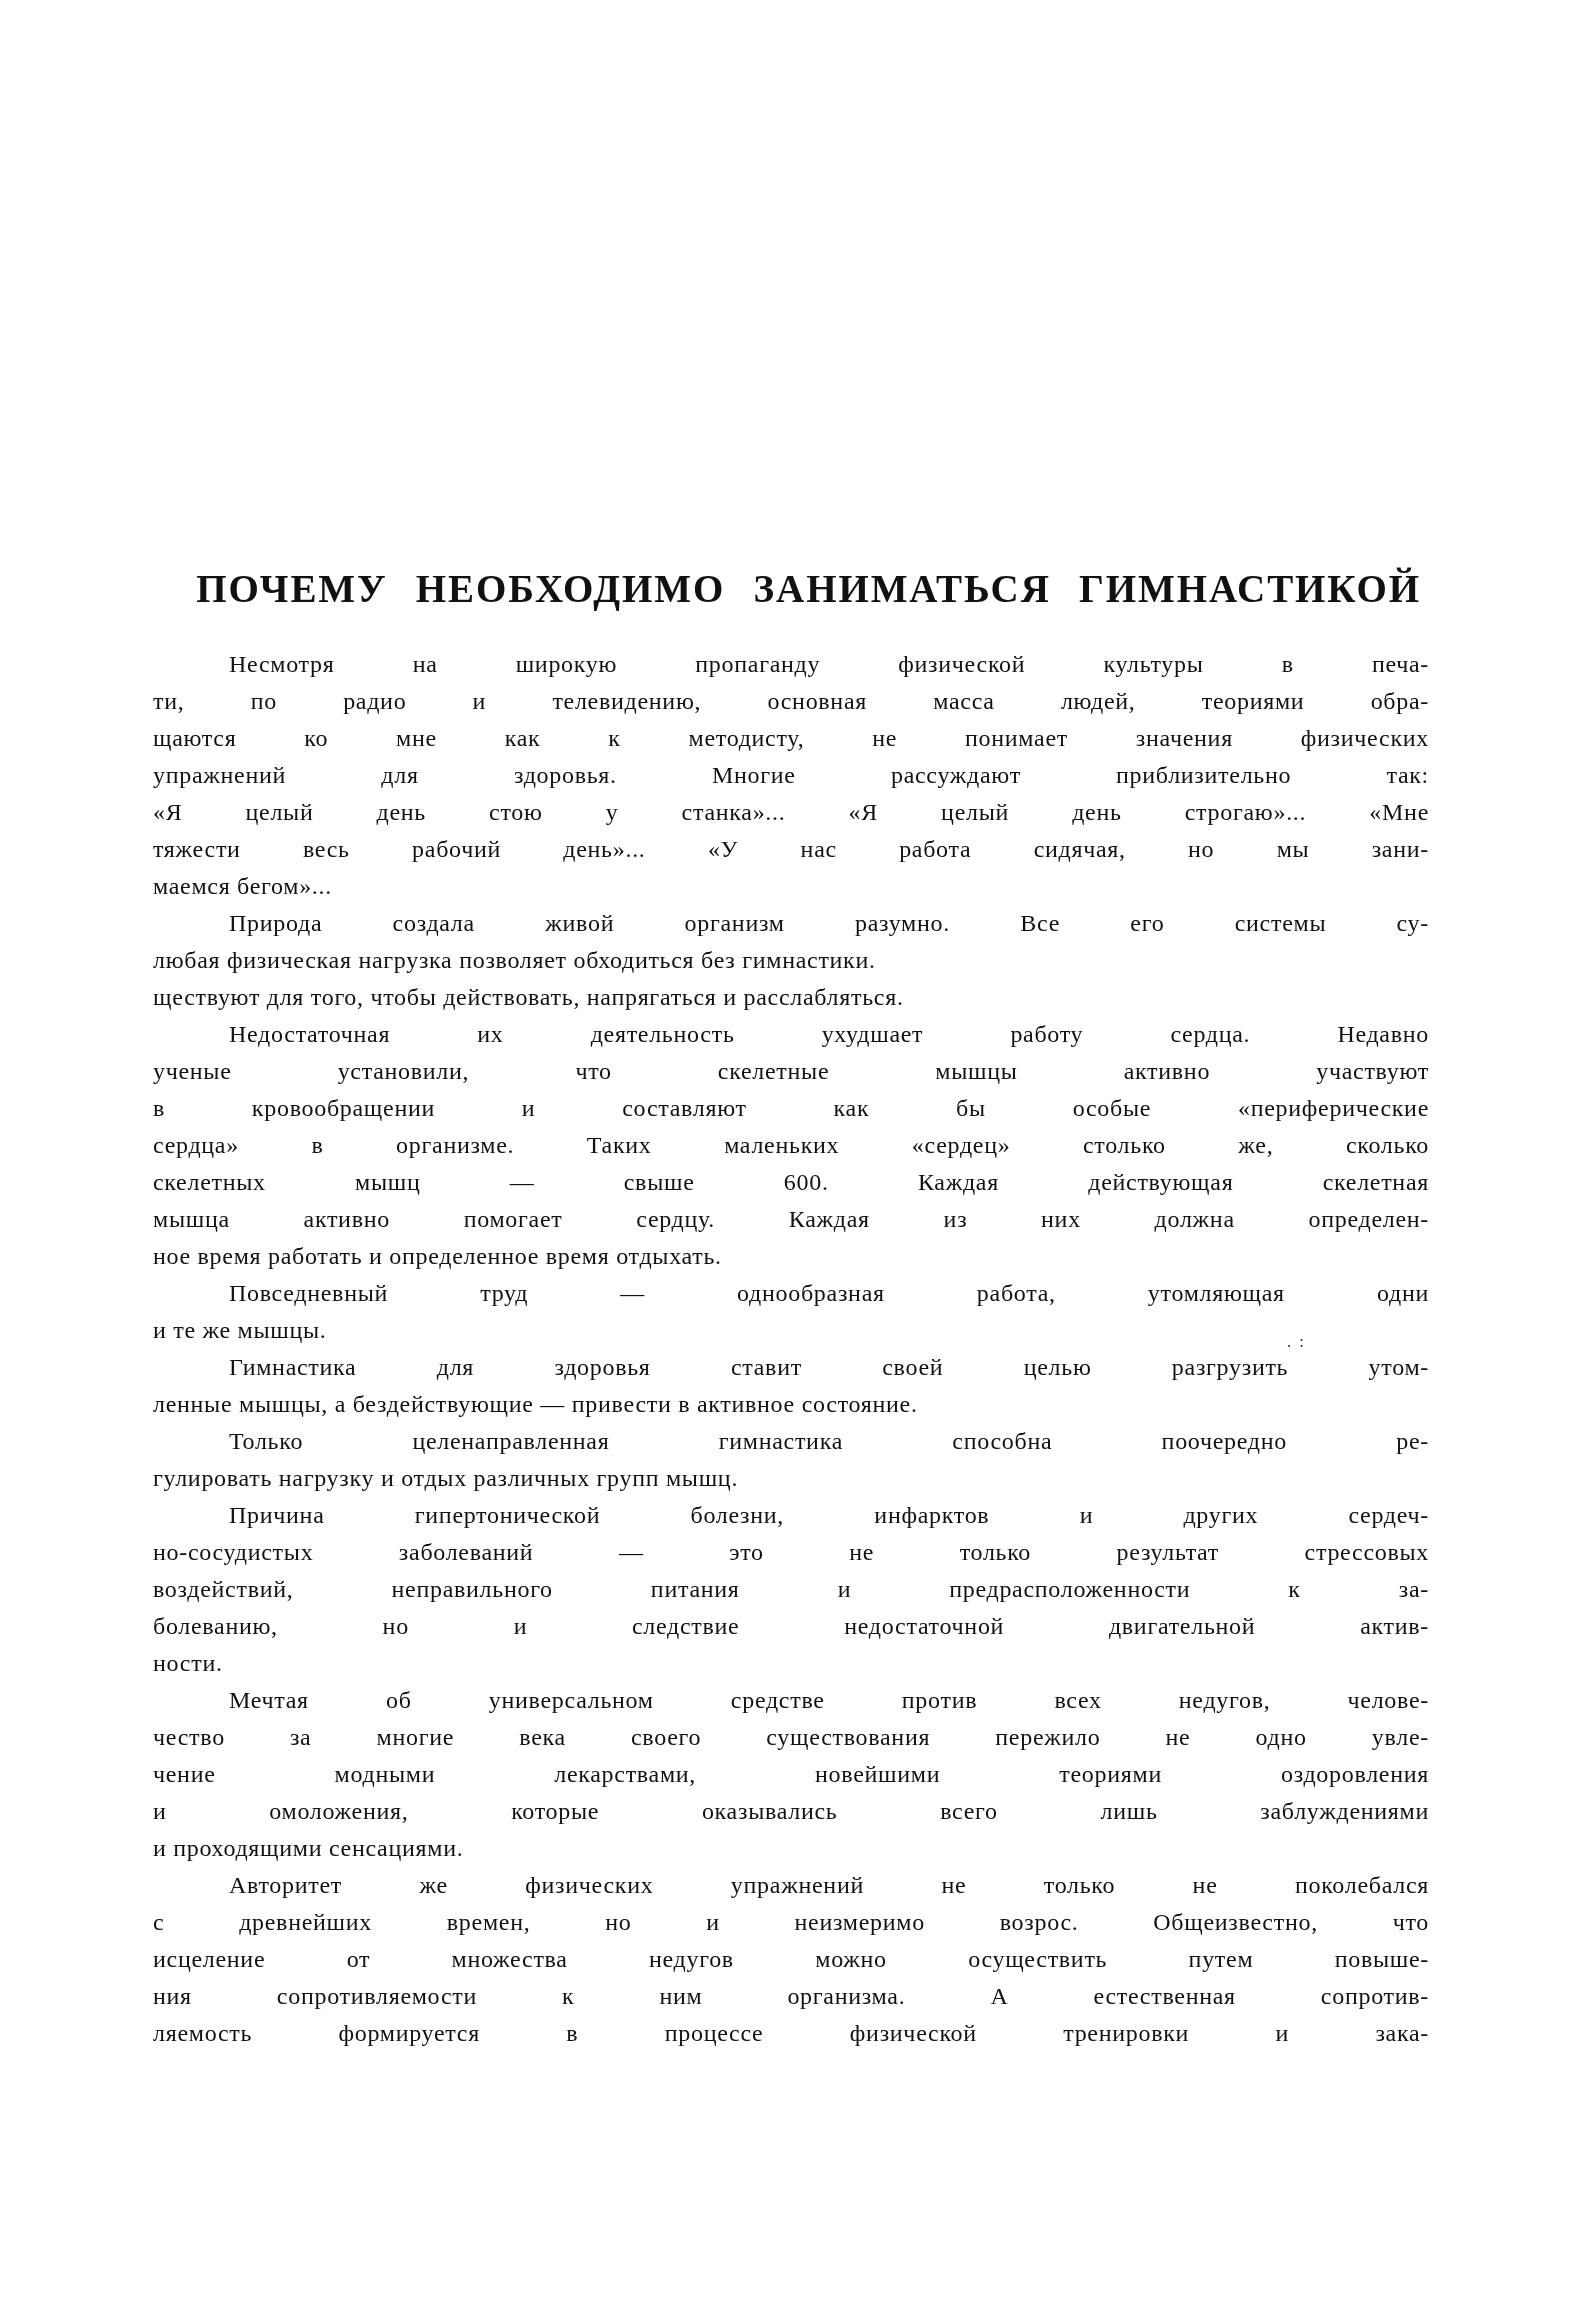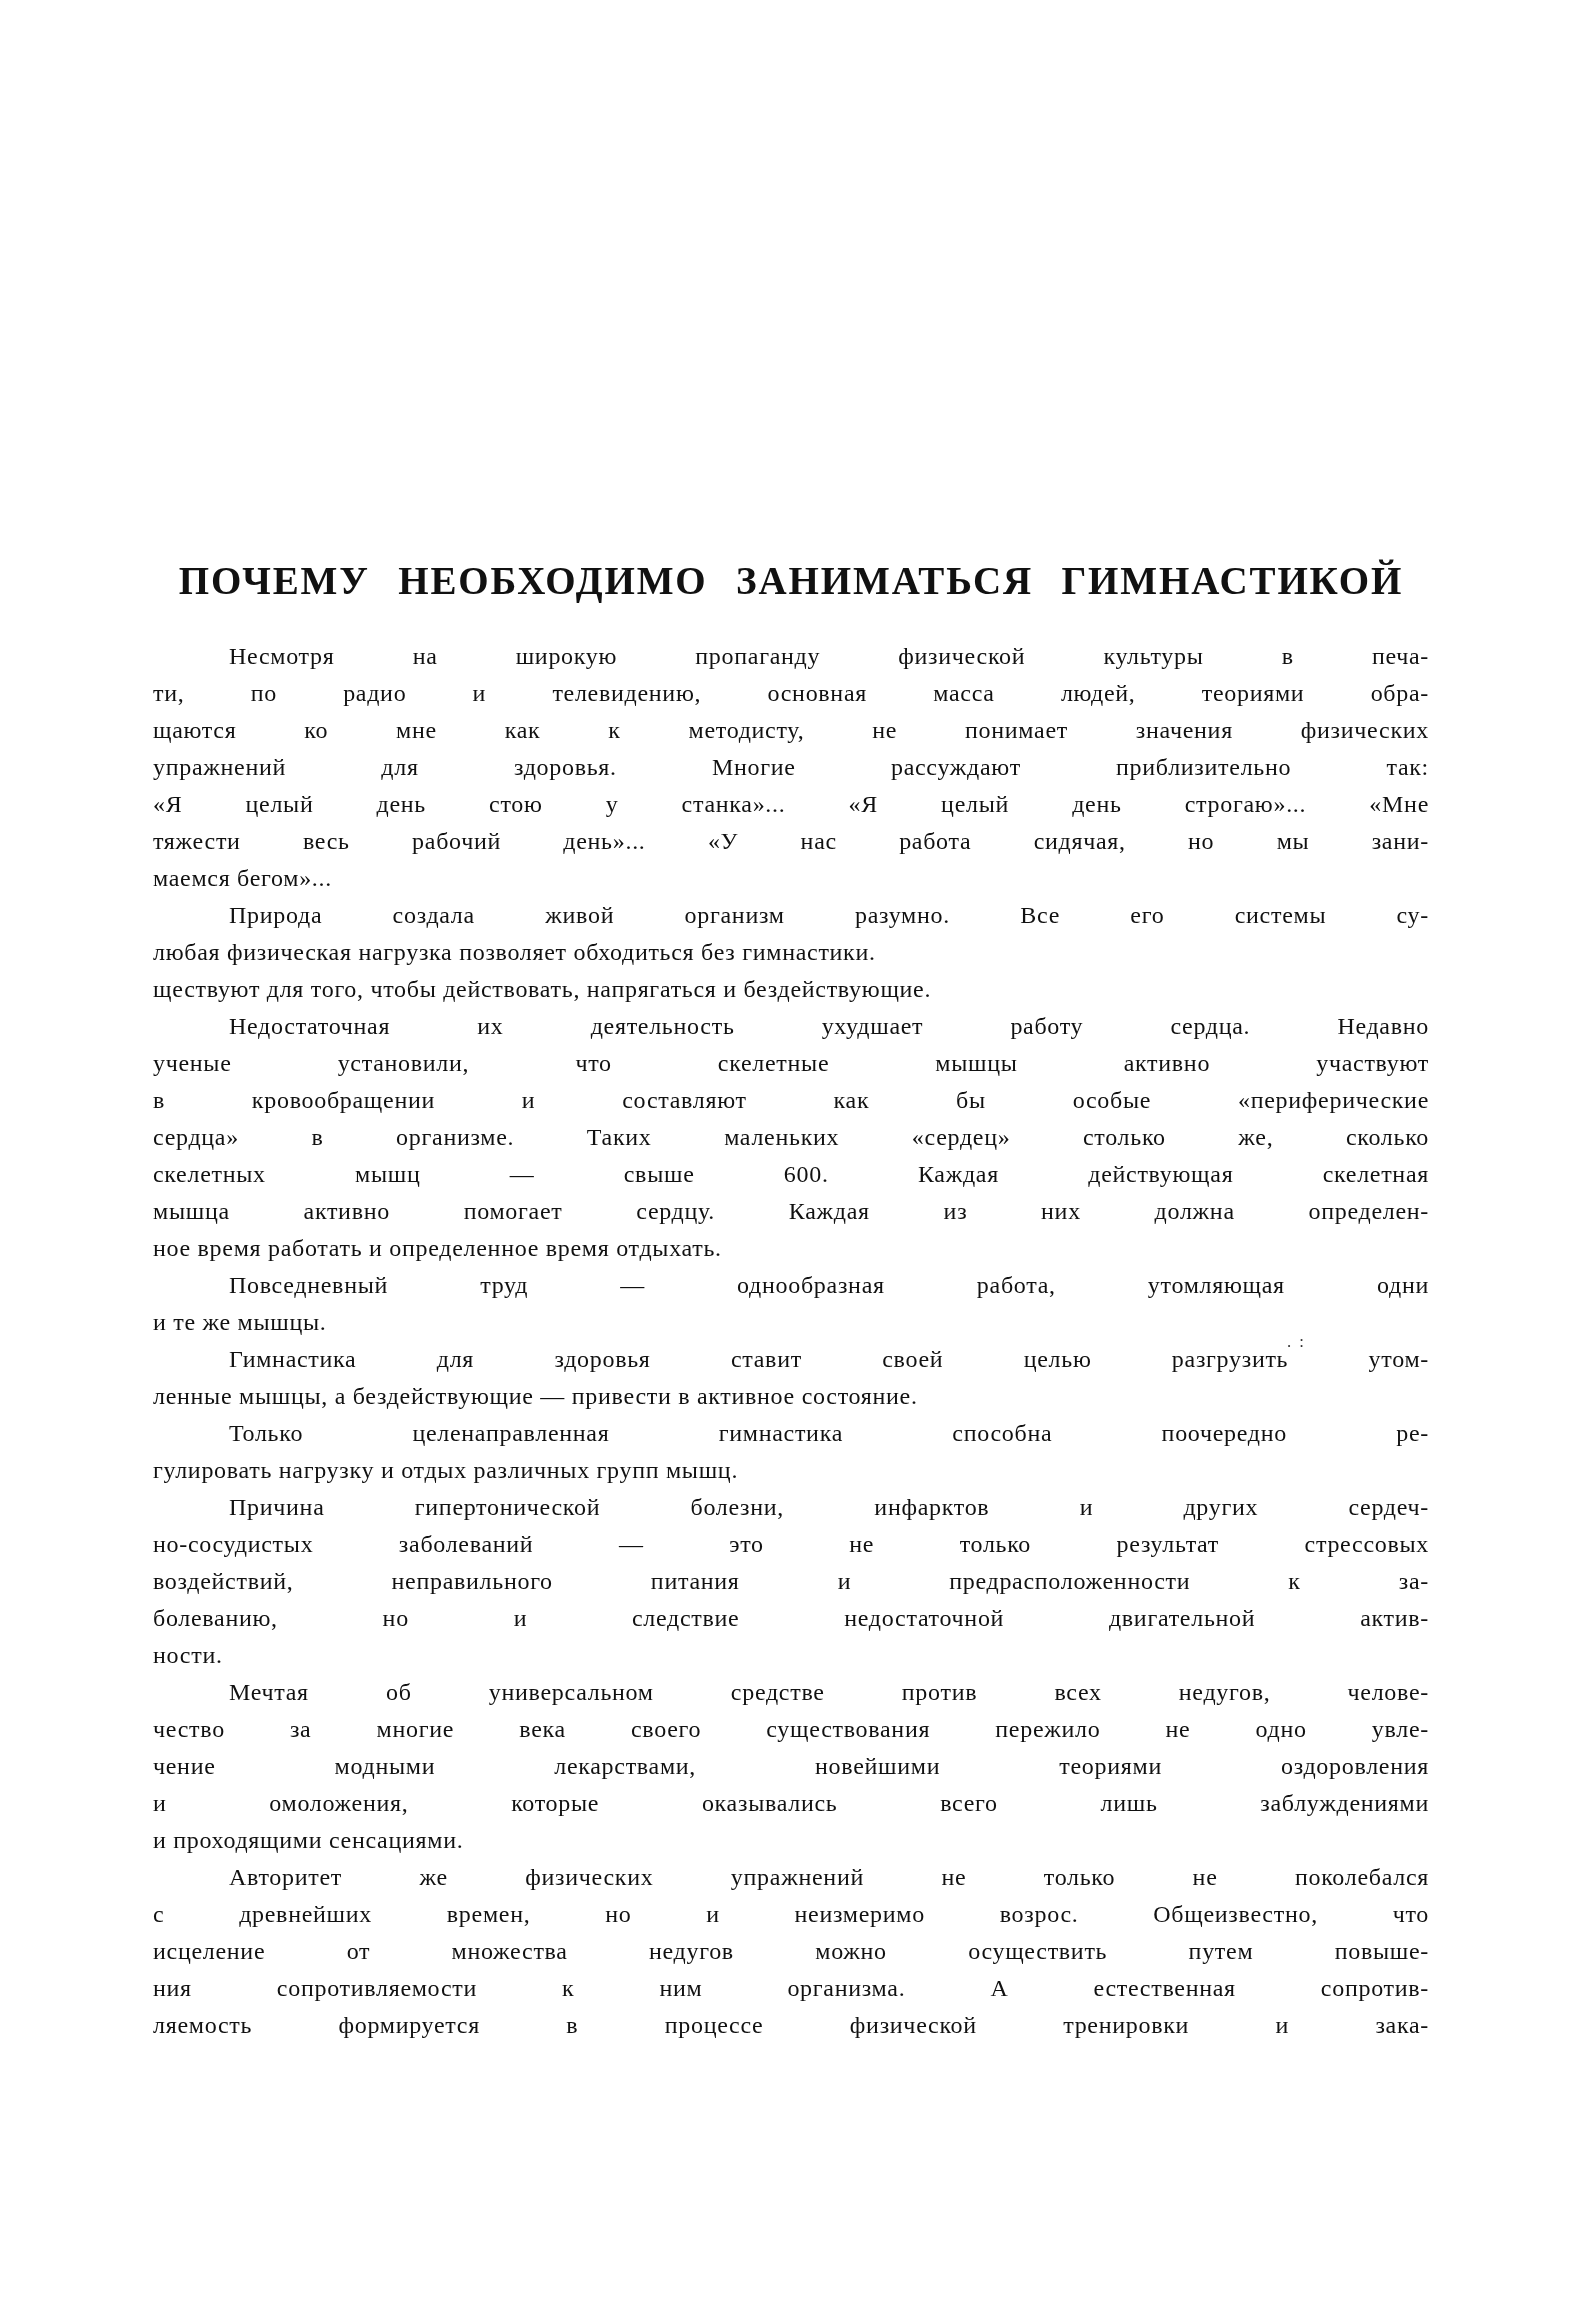--- a/index.html
+++ b/index.html
@@ -12,25 +12,25 @@
     width: 1589px;
     height: 2299px;
     box-sizing: border-box;
     background: #ffffff;
     color: #111111;
     font-family: "Liberation Serif", "DejaVu Serif", serif;
     overflow: hidden;
     padding: 558px 160px 0 153px;
   }
   .chapter-title {
-    margin: 0;
+    margin: 8px;
     font-size: 39px;
     line-height: 45px;
     font-weight: bold;
-    text-align: center;
+    text-align: right;
     letter-spacing: 1.9px;
     word-spacing: 16.7px;
     white-space: nowrap;
   }
   .text-block {
     margin-top: 35px;
   }
   .line {
     height: 37px;
     line-height: 37px;
@@ -65,21 +65,21 @@
   <div class="text-block">
       <div class="line first">Несмотря на широкую пропаганду физической культуры в печа-</div>
       <div class="line">ти, по радио и телевидению, основная масса людей, теориями обра-</div>
       <div class="line">щаются ко мне как к методисту, не понимает значения физических</div>
       <div class="line">упражнений для здоровья. Многие рассуждают приблизительно так:</div>
       <div class="line">«Я целый день стою у станка»... «Я целый день строгаю»... «Мне</div>
       <div class="line">тяжести весь рабочий день»... «У нас работа сидячая, но мы зани-</div>
       <div class="line last">маемся бегом»...</div>
       <div class="line first">Природа создала живой организм разумно. Все его системы су-</div>
       <div class="line last">любая физическая нагрузка позволяет обходиться без гимнастики.</div>
-      <div class="line last">ществуют для того, чтобы действовать, напрягаться и бездействующие.</div>
+      <div class="line last">ществуют для того, чтобы действовать, напрягаться и расслабляться.</div>
       <div class="line first">Недостаточная их деятельность ухудшает работу сердца. Недавно</div>
       <div class="line">ученые установили, что скелетные мышцы активно участвуют</div>
       <div class="line">в кровообращении и составляют как бы особые «периферические</div>
       <div class="line">сердца» в организме. Таких маленьких «сердец» столько же, сколько</div>
       <div class="line">скелетных мышц — свыше 600. Каждая действующая скелетная</div>
       <div class="line">мышца активно помогает сердцу. Каждая из них должна определен-</div>
       <div class="line last">ное время работать и определенное время отдыхать.</div>
       <div class="line first">Повседневный труд — однообразная работа, утомляющая одни</div>
       <div class="line last">и те же мышцы.</div>
       <div class="line first">Гимнастика для здоровья ставит своей целью разгрузить утом-</div>

